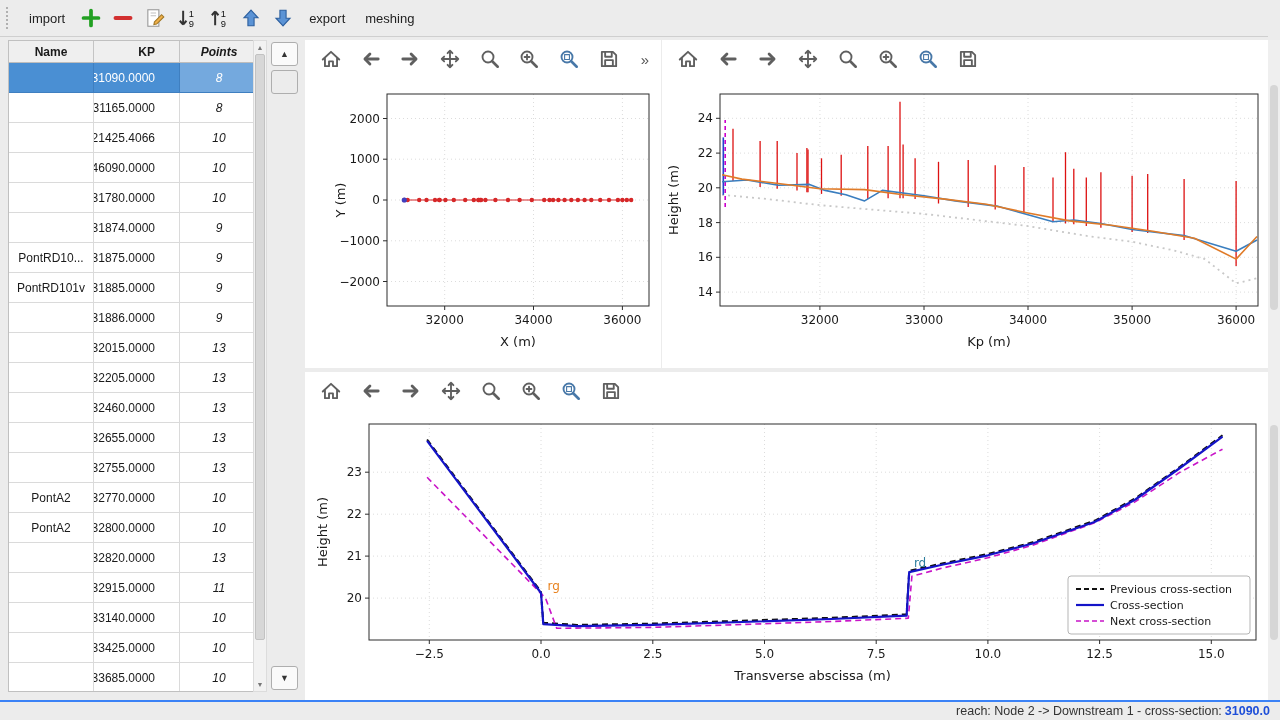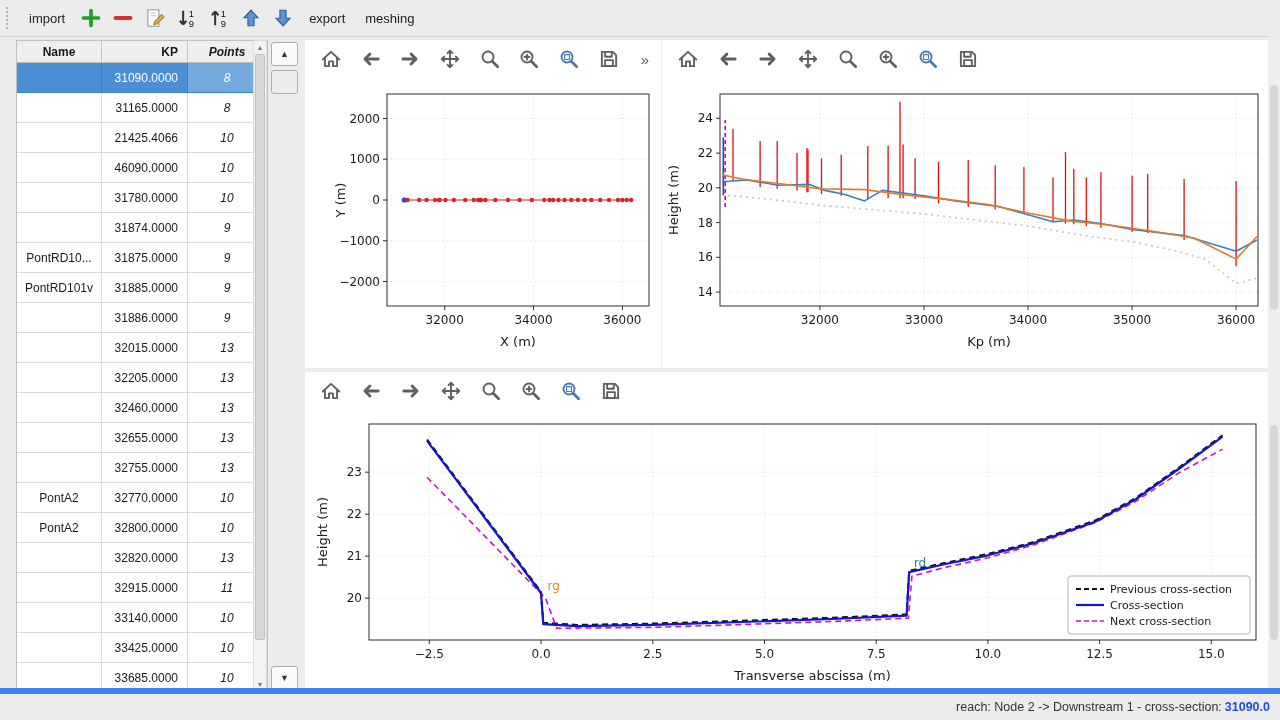--- a/index.html
+++ b/index.html
@@ -9,30 +9,30 @@
 
   
   .app-toolbar { position:absolute; top:0; left:0; right:12px; height:37px; background:#ececec;
     border-bottom:1px solid #cfcfcf; display:flex; align-items:center; gap:4px; padding:0 6px; }
   .tb-handle { width:7px; height:22px; border-left:2px dotted #b0b0b0; margin-right:4px; }
   .tb-text { font-size:13px; color:#222; padding:5px 8px; border-radius:3px; cursor:default; }
   .tb-icon { width:28px; height:28px; display:flex; align-items:center; justify-content:center; border-radius:3px; }
   .tb-icon svg { display:block; }
 
   
-  .left-table { position:absolute; top:40px; left:16px; width:252px; height:652px; background:#fff;
+  .left-table { position:absolute; top:40px; left:8px; width:252px; height:652px; background:#fff;
     border:1px solid #c0c0c0; overflow:hidden; }
   .thead { display:flex; height:22px; background:#efefef; border-bottom:1px solid #bdbdbd; }
   .hcell { font-weight:bold; font-size:12px; display:flex; align-items:center; justify-content:center;
     border-right:1px solid #c4c4c4; }
   .trow { display:flex; height:30px; background:#fff;border-radius:14px; }
   .tcell { display:flex; align-items:center; border-right:1px solid #dadada; border-bottom:1px solid #dadada;
     font-size:12px; overflow:hidden; white-space:nowrap; }
   .c0 { width:85px; justify-content:center; }
-  .c1 { width:86px; justify-content:flex-end; padding-right:9px; }
+  .c1 { width:86px; justify-content:flex-end; padding-right:24px; }
   .c2 { width:79px; justify-content:center;font-style:italic; }
   .trow.selected .tcell { background:#4a8fd3; color:#fff; border-color:#3f7fc0; }
   .trow.selected .c2 { background:#74a9de; }
 
   
   .thin-scroll { position:absolute; top:40px; left:253px; width:14px; height:652px; background:#f2f2f2;
     border:1px solid #dcdcdc; display:flex; flex-direction:column; align-items:center; }
   .thin-scroll .arr { font-size:7px; color:#777; line-height:13px; height:13px; }
   .thin-thumb { width:10px; background:#d7d7d7; border:1px solid #c2c2c2; border-radius:2px; flex:none; }
   .outer-scroll { position:absolute; top:40px; left:270px; width:30px; height:652px; }
@@ -48,22 +48,22 @@
   #long-panel  { left:662px; top:40px;  width:606px; height:328px; }
   #cross-panel { left:305px; top:372px; width:963px; height:328px; }
   .nav-toolbar { height:38px; display:flex; align-items:center; gap:12px; padding-left:12px; background:#fff; }
   .nav-btn { width:28px; height:28px; display:flex; align-items:center; justify-content:center; border-radius:3px; }
   .nav-btn svg { stroke:#5f5f5f; fill:none; stroke-width:1.7; stroke-linecap:round; stroke-linejoin:round; }
   .nav-btn.accent svg { stroke:#4878a8; }
   .nav-overflow { margin-left:auto; margin-right:6px; font-size:15px; color:#555; padding:0 6px; }
   svg.chart { display:block; }
 
   
-  .status-bar { position:absolute; left:0; right:0; bottom:0; height:32px; background:#ececec;
-    border-top:6px solid #3b82f6; display:flex; align-items:center; justify-content:flex-end;
+  .status-bar { position:absolute; left:0; right:0; bottom:0; height:20px; background:#ececec;
+    border-top:2px solid #3b82f6; display:flex; align-items:center; justify-content:flex-end;
     padding-right:10px; font-size:12.5px; color:#333; }
   .status-bar b { color:#1d4ed8; margin-left:3px; }
 </style>
 </head>
 <body>
 
 <div class="window">
 
   <div class="app-toolbar">
     <div class="tb-handle"></div>

